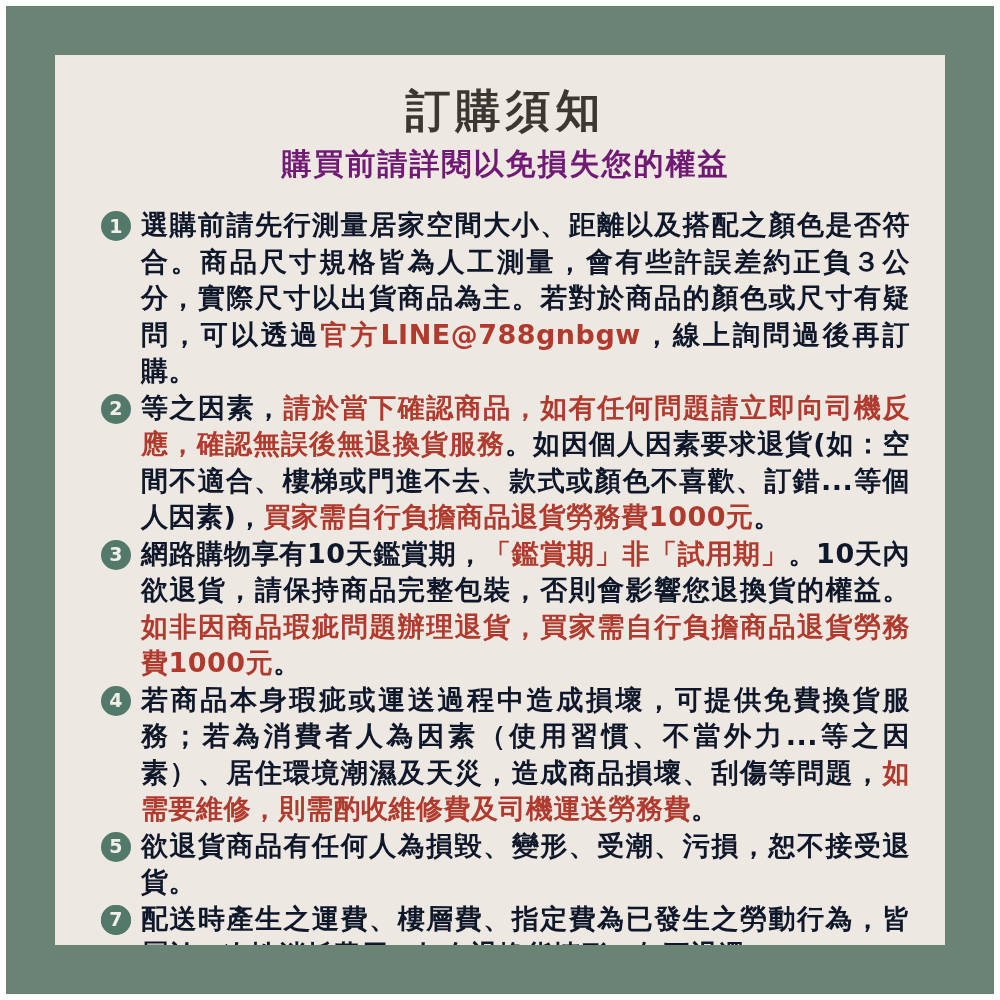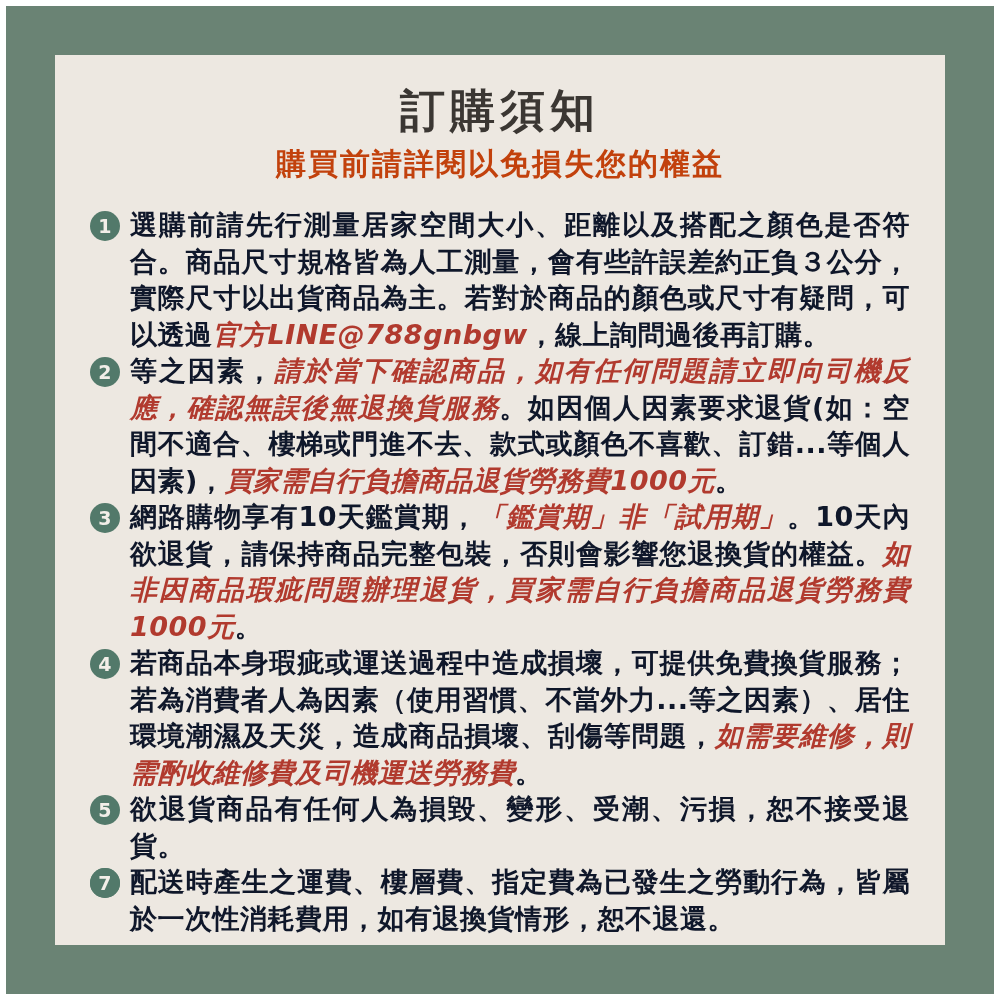--- a/index.html
+++ b/index.html
@@ -9,35 +9,35 @@
     background:#ffffff;
     font-family:"DejaVu Sans","Liberation Sans",sans-serif;
   }
   .frame {
     position:absolute; left:6px; top:6px; width:988px; height:988px;
     background:#6A8374;
   }
   .card {
     position:absolute; left:55px; top:55px; width:890px; height:890px;
     background:#EDE8E1;
-    padding:33px 35px 0 35px;
+    padding:33px 35px 0 46px;
     overflow:hidden;
   }
   .title {
     text-align:center;
     font-size:45px; line-height:1;
     font-weight:700;
     color:#3B3733;
     letter-spacing:5px;
   }
   .subtitle {
     text-align:center;
     font-size:30px; line-height:1;
     font-weight:700;
-    color:#c2410c;
+    color:#701a75;
     margin-top:16px;
     letter-spacing:2px;
   }
   .list { margin-top:28px; }
   .item {
     position:relative;
     padding-left:40px;
     font-size:27px;
     line-height:36.5px;
     font-weight:700;
@@ -48,21 +48,21 @@
   .badge {
     position:absolute; left:0; top:4px;
     width:30px; height:30px;
     border-radius:50%;
     background:#52796A;
     color:#F2EEE8;
     font-size:19px;
     font-weight:700;
     display:flex; align-items:center; justify-content:center;
   }
-  .seg-red { color:#B13A2E;font-style:italic; }
+  .seg-red { color:#B13A2E; }
   .seg-default { color:#0f172a; }
 </style>
 </head>
 <body>
 
 <div class="frame"></div>
 
 <div class="card">
   <h1 class="title">訂購須知</h1>
   <h2 class="subtitle">購買前請詳閱以免損失您的權益</h2>

